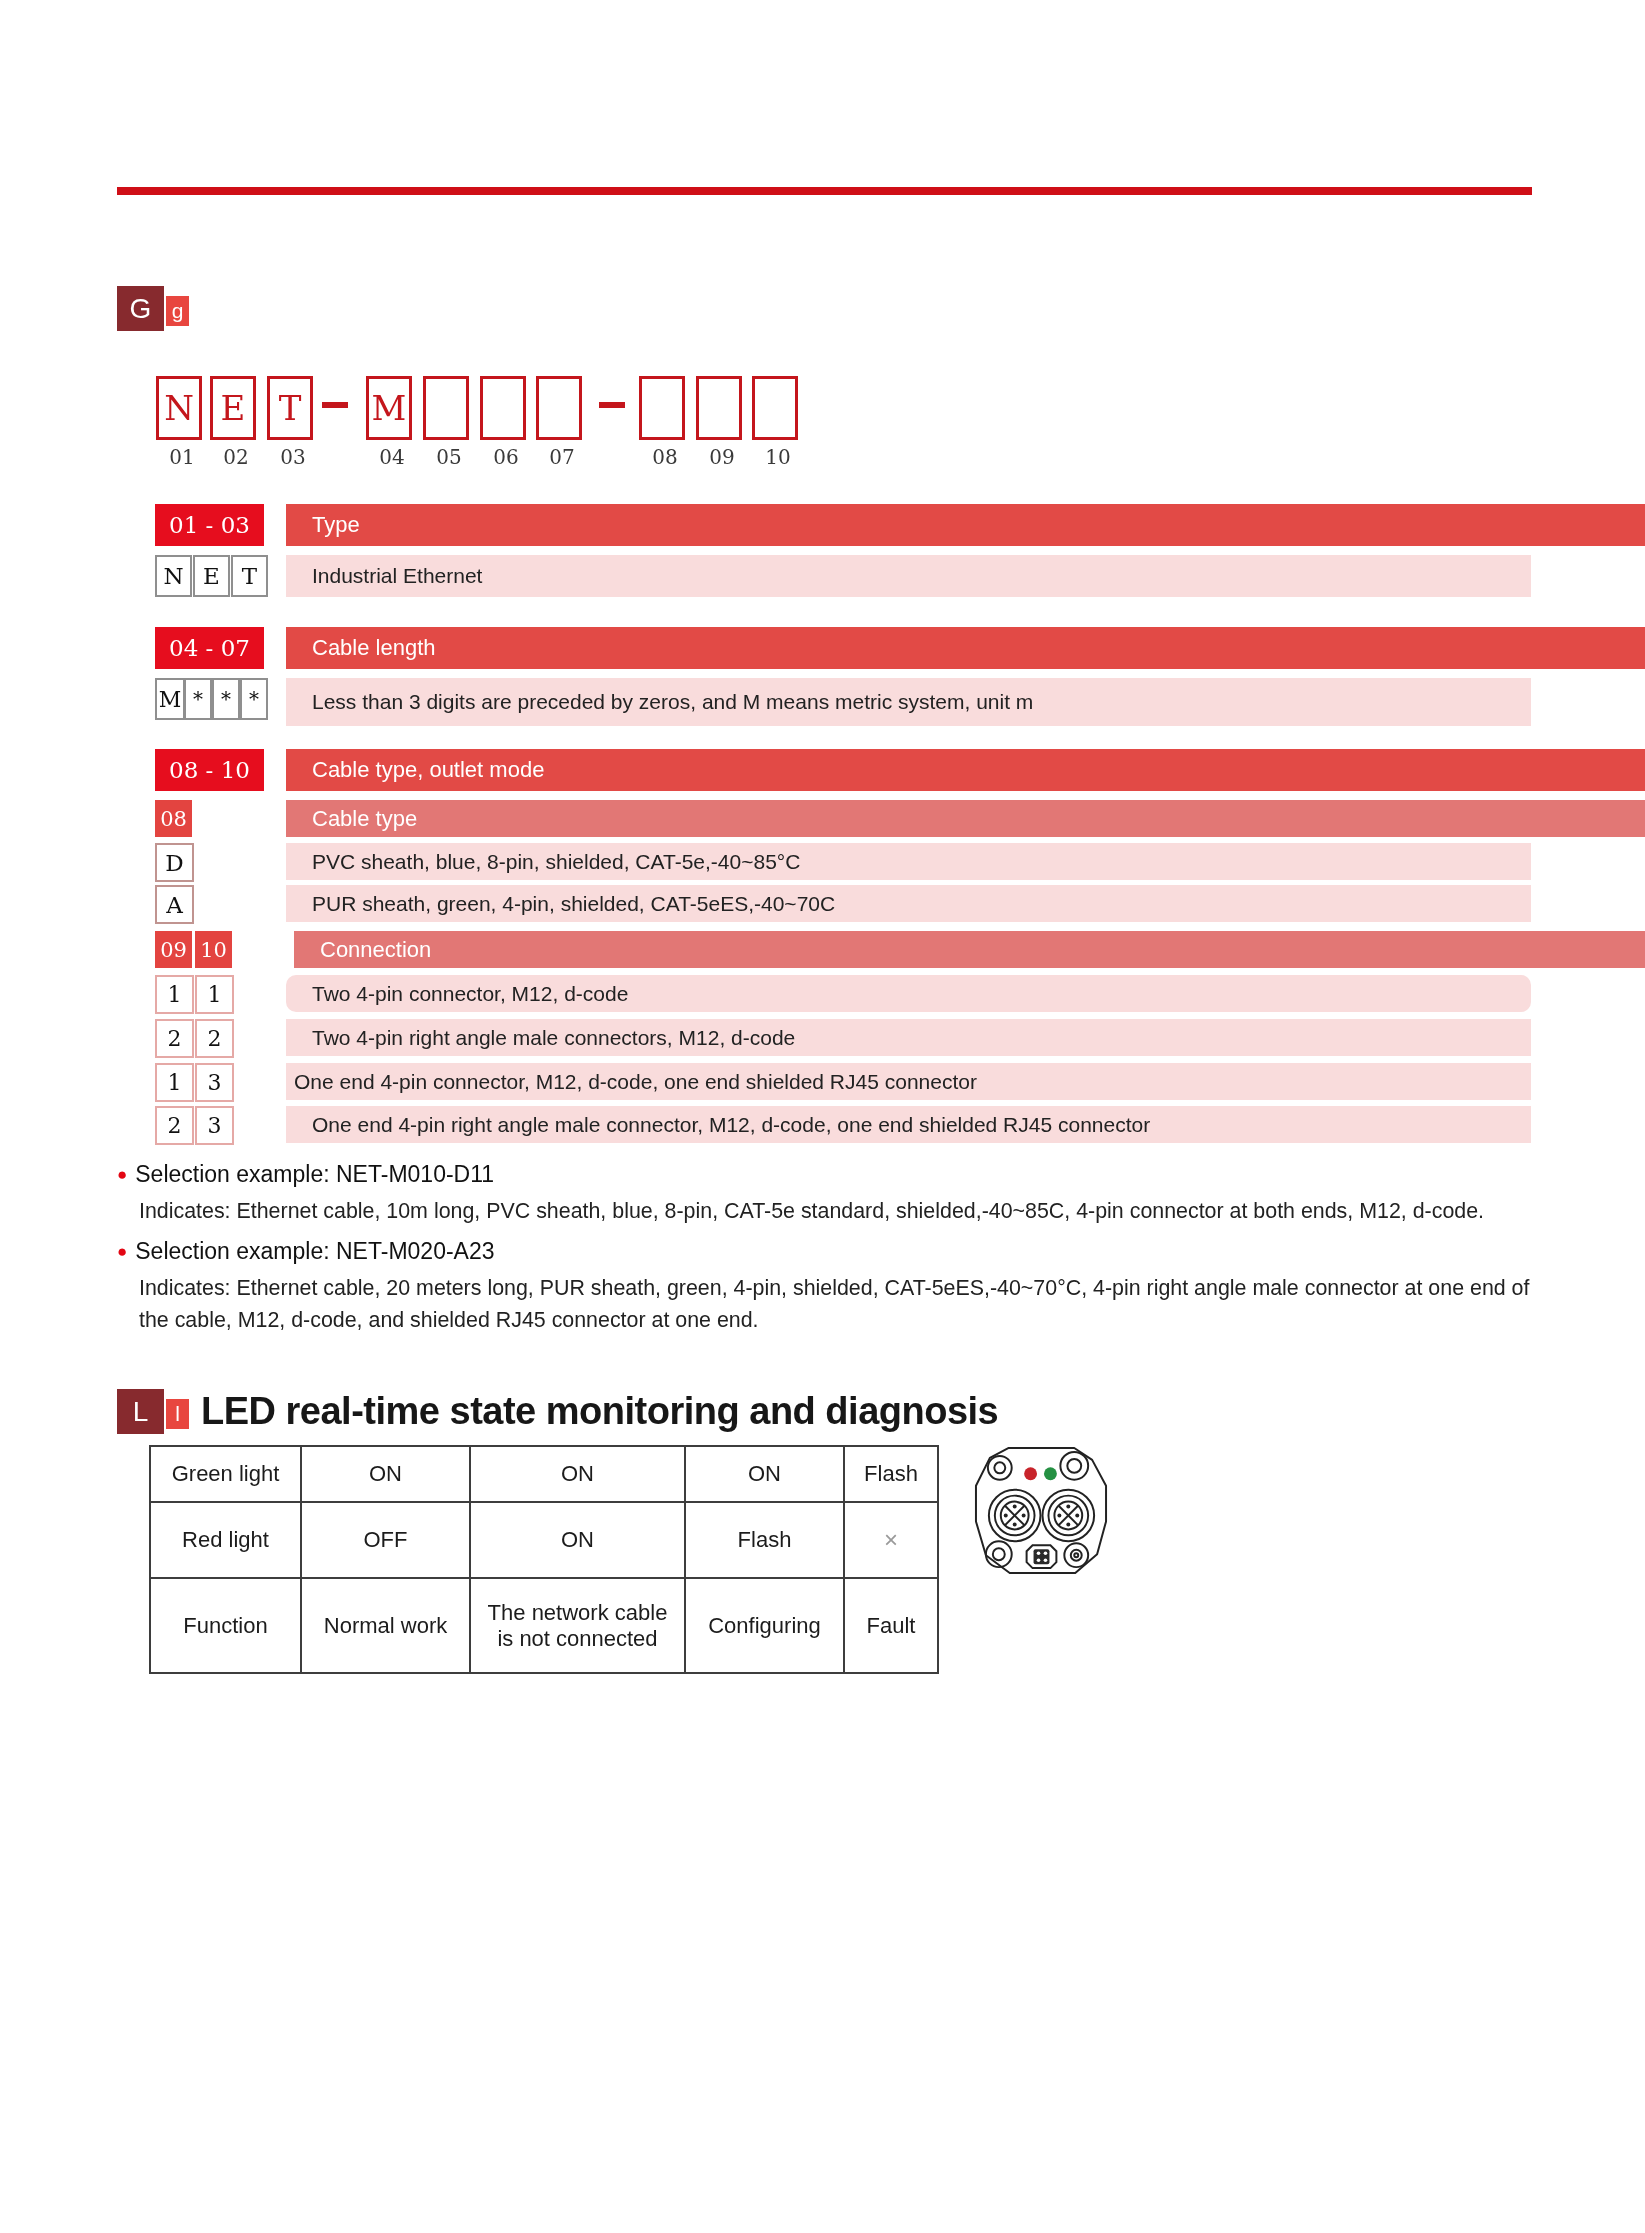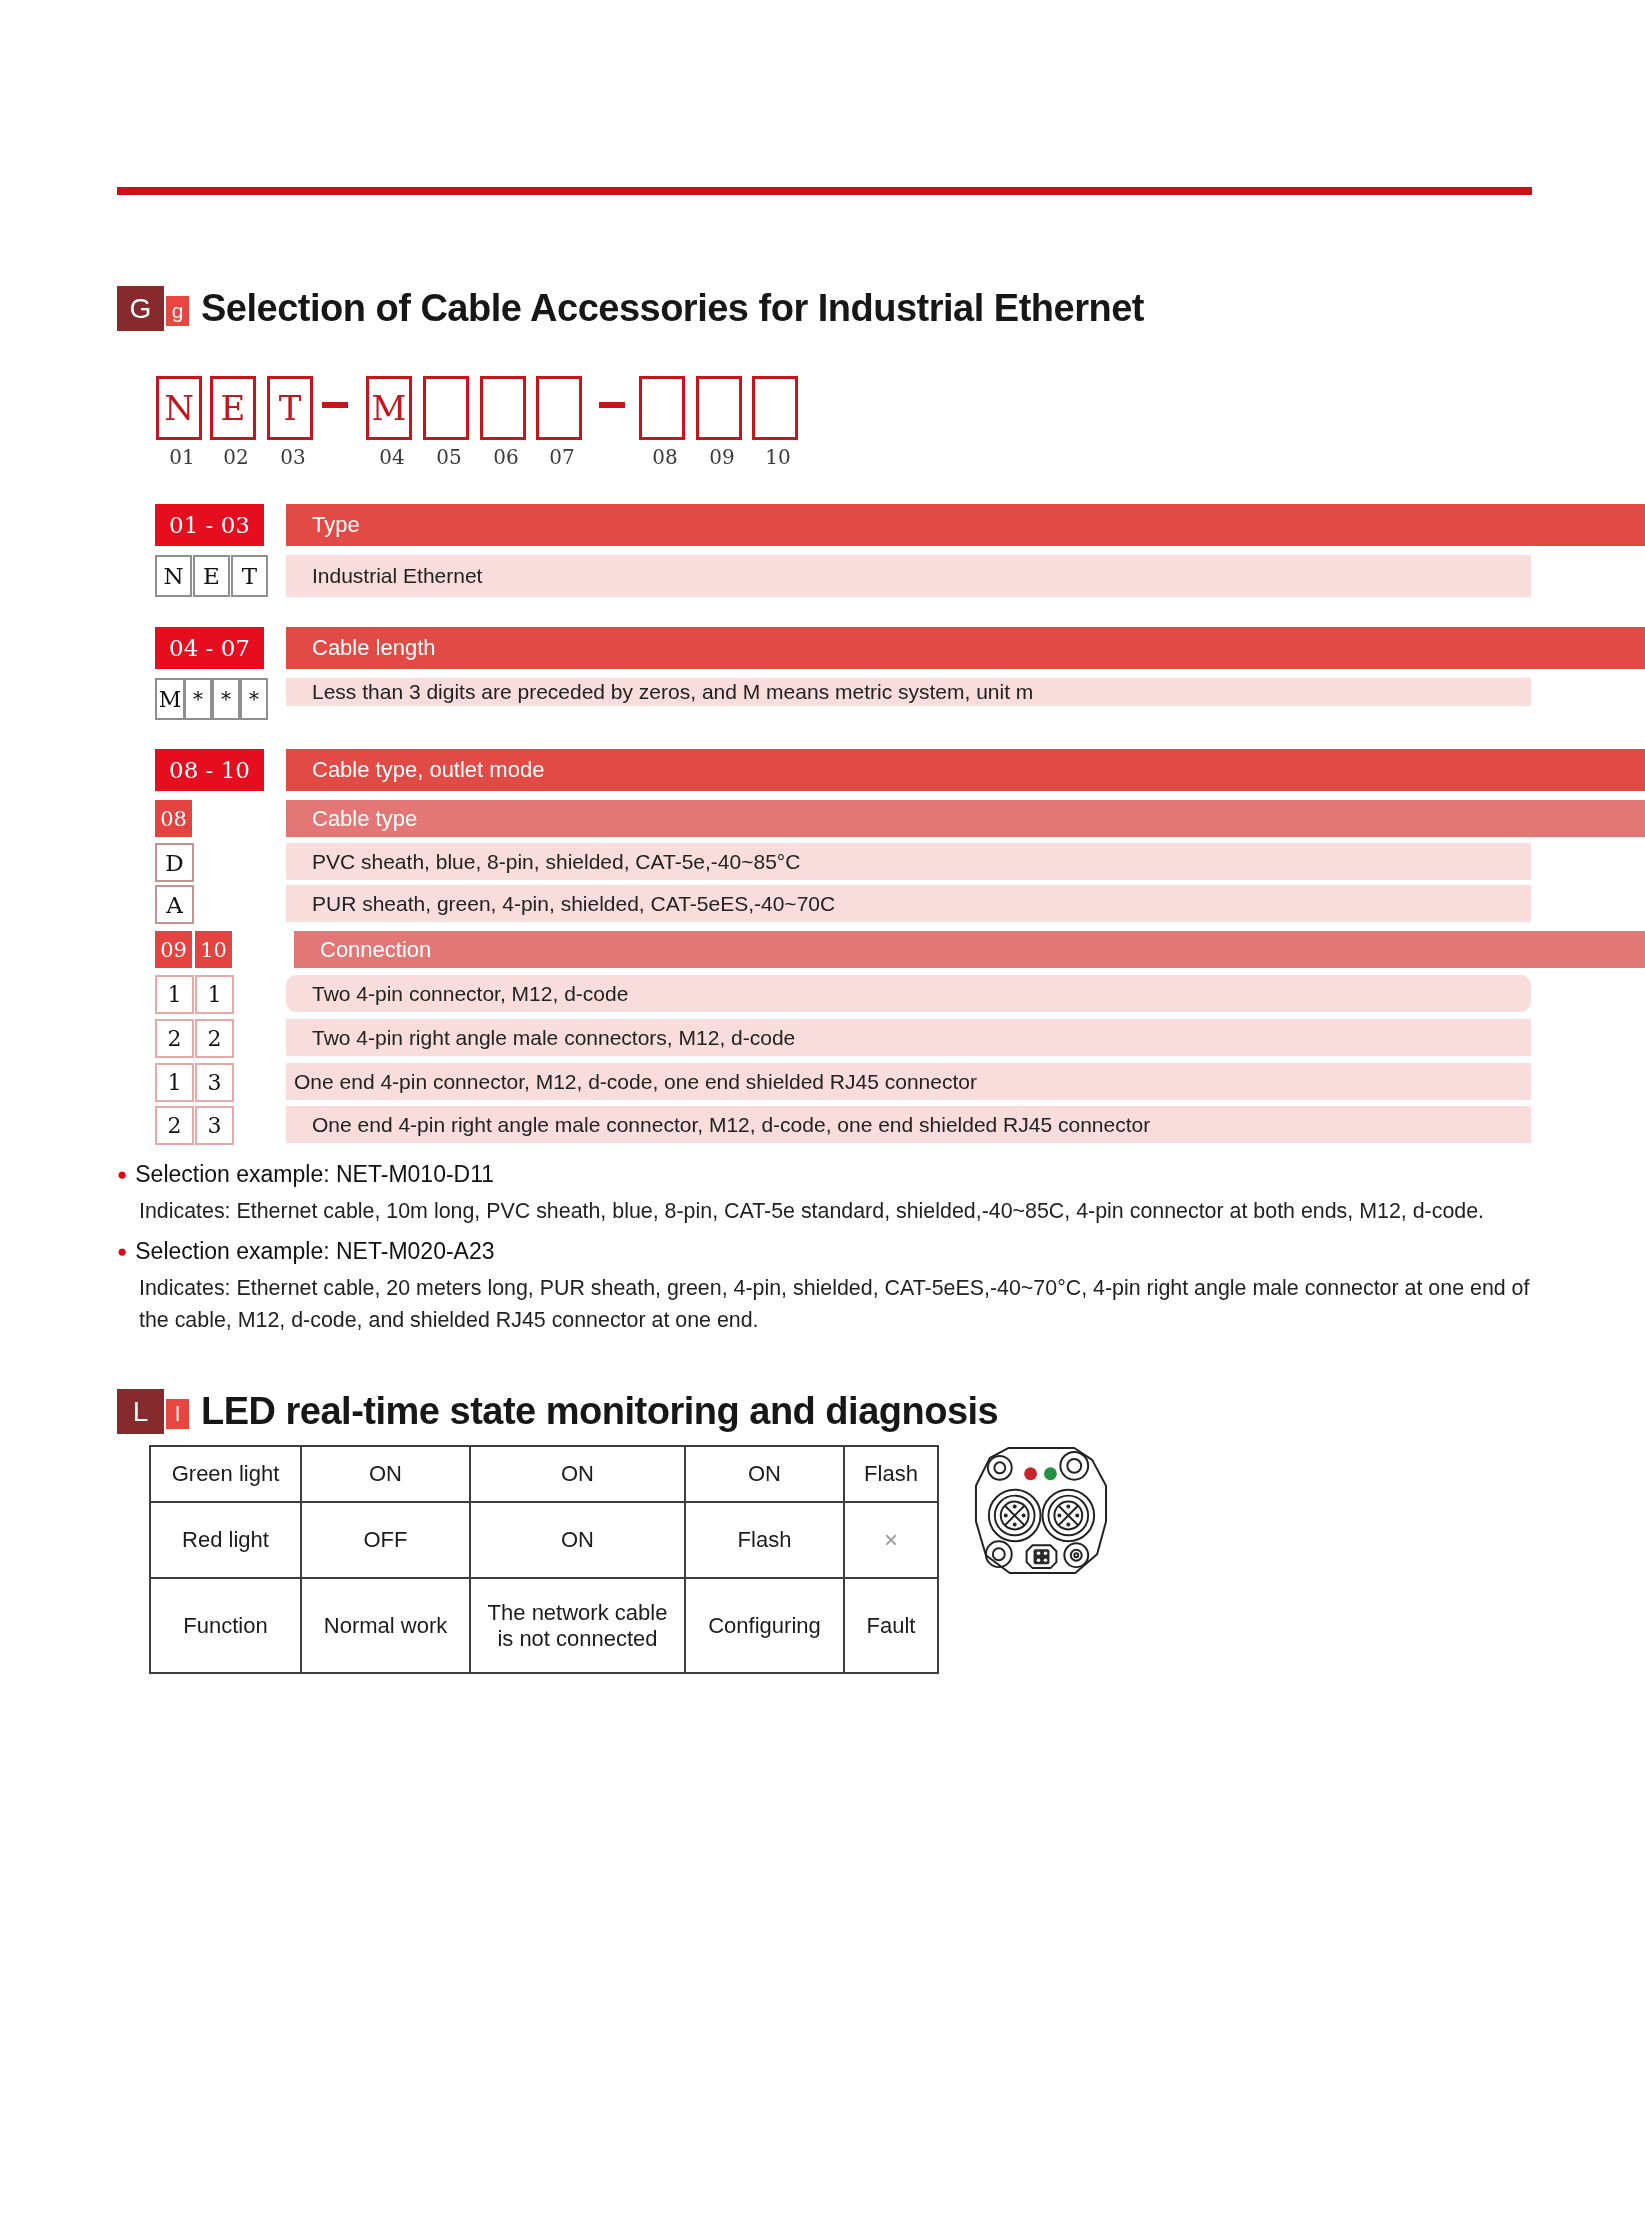--- a/index.html
+++ b/index.html
@@ -58,21 +58,20 @@
 </style>
 </head>
 <body>
 
 <div class="page">
 
   <div class="top-rule"></div>
 
   <div class="badge-big" style="left:117px;top:286px;">G</div>
   <div class="badge-small" style="left:166px;top:296px;">g</div>
-  <div class="sec-title" style="left:201px;top:287px;">Selection of Cable Accessories for Industrial Ethernet</div>
 
   <div>
     <div class="pn-box" style="left:156px;">
       <span class="pn-char">N</span>
       <span class="pn-num">01</span>
     </div>
     <div class="pn-box" style="left:210px;">
       <span class="pn-char">E</span>
       <span class="pn-num">02</span>
     </div>
@@ -118,21 +117,21 @@
   <div class="code-box gray" style="left:193px;top:555px;width:33px;height:38px;font-size:23px;">E</div>
   <div class="code-box gray" style="left:231px;top:555px;width:33px;height:38px;font-size:23px;">T</div>
   <div class="t-desc" style="top:555px;height:42px;">Industrial Ethernet</div>
 
   <div class="t-badge" style="top:627px;">04 - 07</div>
   <div class="t-bar" style="top:627px;">Cable length</div>
   <div class="code-box gray" style="left:155px;top:678px;width:26px;height:38px;font-size:22px;">M</div>
   <div class="code-box gray" style="left:184px;top:678px;width:24px;height:38px;font-size:20px;">*</div>
   <div class="code-box gray" style="left:212px;top:678px;width:24px;height:38px;font-size:20px;">*</div>
   <div class="code-box gray" style="left:240px;top:678px;width:24px;height:38px;font-size:20px;">*</div>
-  <div class="t-desc" style="top:678px;height:28px;">Less than 3 digits are preceded by zeros, and M means metric system, unit m</div>
+  <div class="t-desc" style="top:678px;height:48px;">Less than 3 digits are preceded by zeros, and M means metric system, unit m</div>
 
   <div class="t-badge" style="top:749px;">08 - 10</div>
   <div class="t-bar" style="top:749px;">Cable type, outlet mode</div>
 
   <div class="sub-badge" style="left:155px;top:800px;">08</div>
   <div class="t-bar salmon" style="top:800px;">Cable type</div>
 
   <div class="code-box rose" style="left:155px;top:843px;width:35px;height:35px;font-size:23px;">D</div>
   <div class="t-desc" style="top:843px;height:37px;">PVC sheath, blue, 8-pin, shielded, CAT-5e,-40~85°C</div>
 

